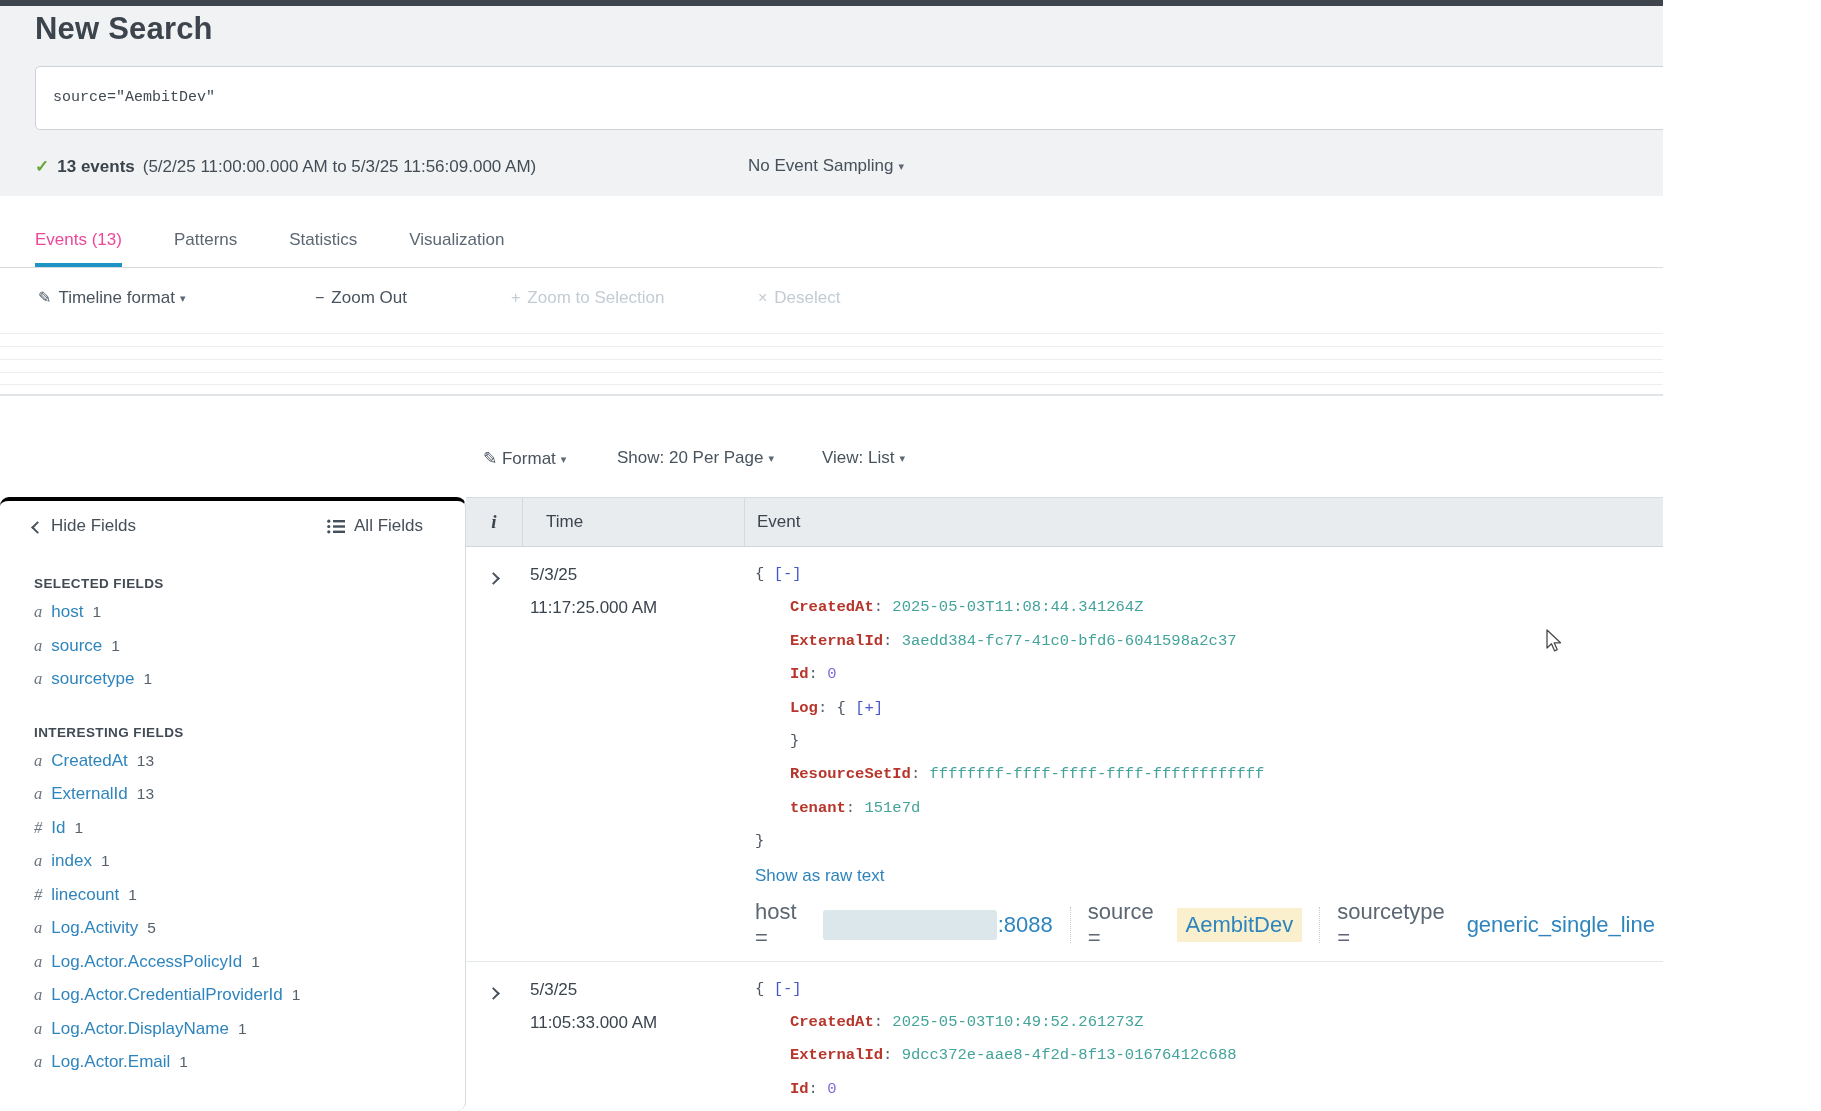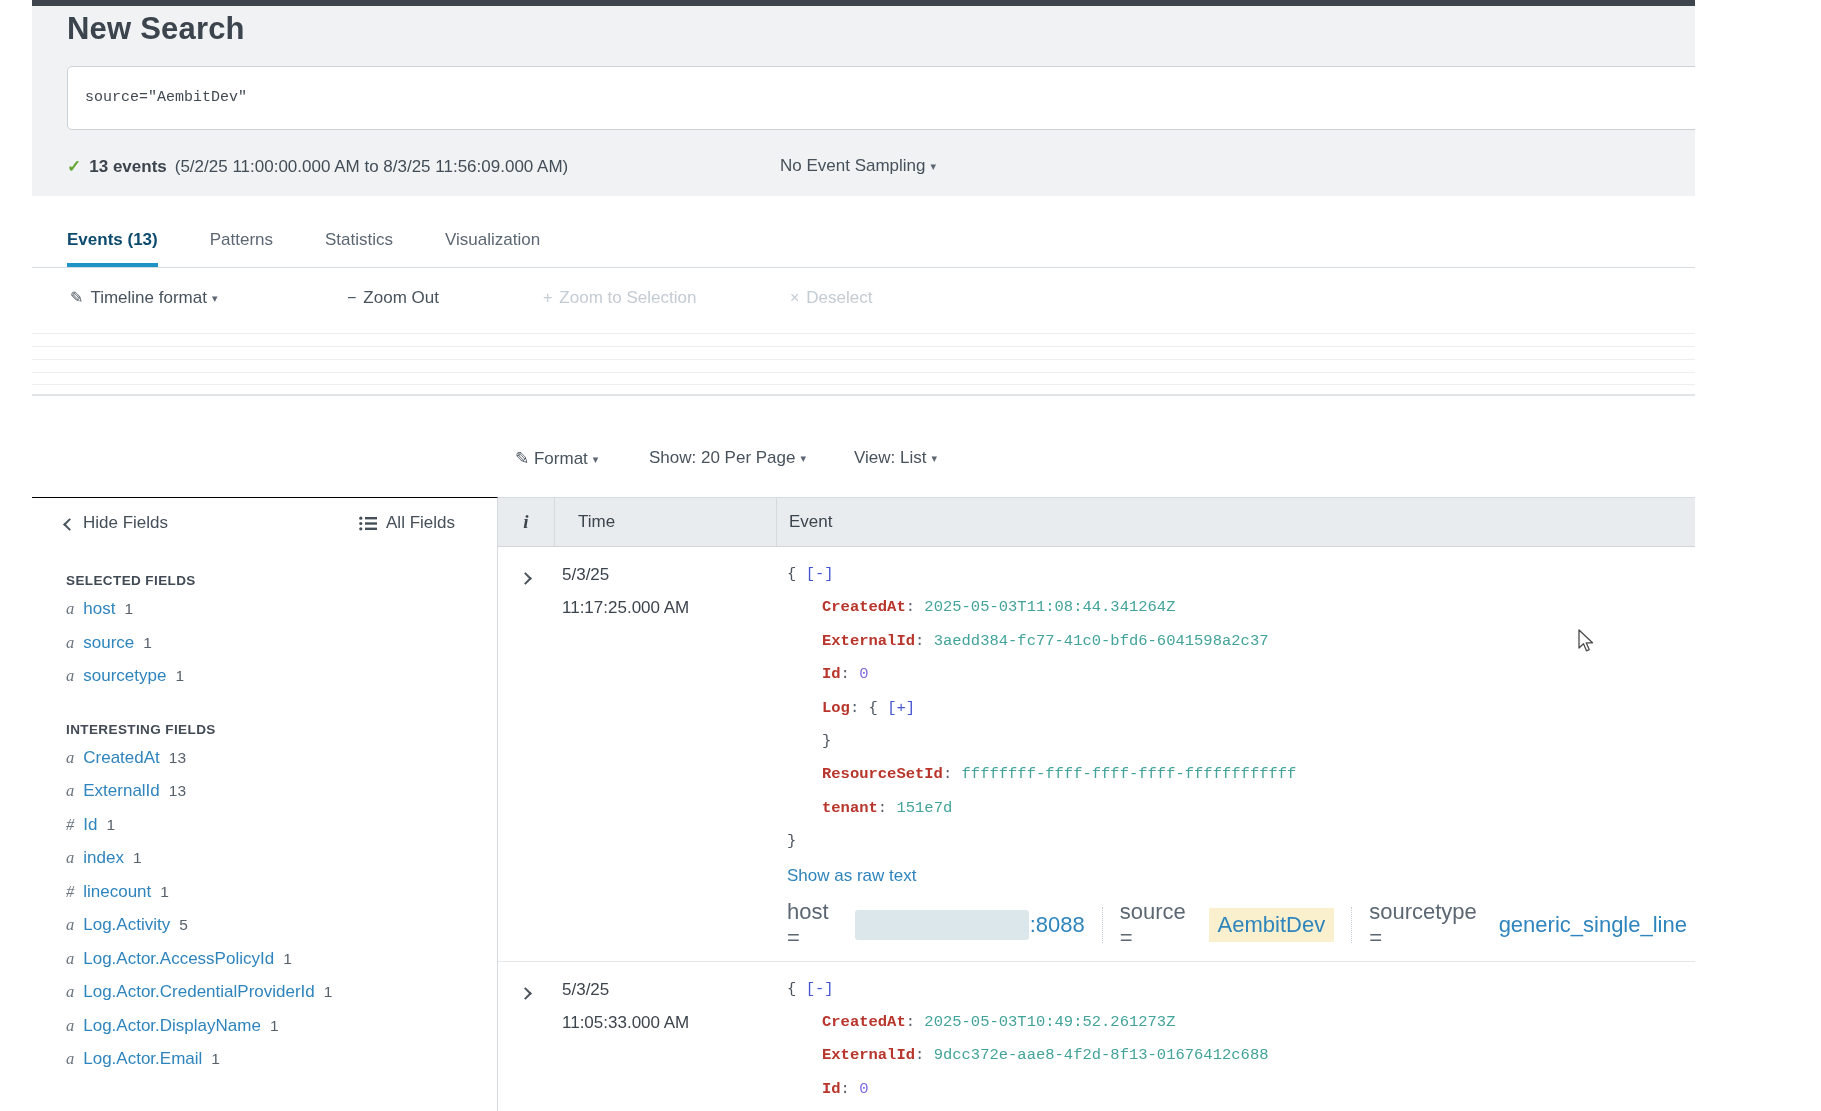--- a/index.html
+++ b/index.html
@@ -1,19 +1,19 @@
 <!DOCTYPE html>
 <html><head>
 <meta charset="utf-8">
 <style>
   * { margin:0; padding:0; box-sizing:border-box; }
   html,body { background:#fff; }
   #root {
     position:relative; width:1663px; height:1111px; overflow:hidden;
-    background:#fff; font-family:"Liberation Sans", sans-serif; color:#3c444d;margin-left:32px;
+    background:#fff; font-family:"Liberation Sans", sans-serif; color:#3c444d;
   }
   
   .top-strip { position:absolute; top:0; left:0; right:0; height:6px; background:#3e454c; }
   .title-band { position:absolute; top:6px; left:0; right:0; height:190px; background:#f0f2f3; }
   .page-title { position:absolute; top:5px; left:35px; font-size:31px; font-weight:700; color:#3c444d; letter-spacing:.2px; }
   .search-bar {
     position:absolute; top:60px; left:35px; width:1800px; height:64px;
     background:#fff; border:1px solid #ccd3d8; border-radius:5px;
   }
   .search-query {
@@ -25,21 +25,21 @@
   .results-count { font-weight:700; color:#3c444d; }
   .results-range { color:#434d57; }
   .sampling { position:absolute; top:150px; left:748px; font-size:17px; color:#47515b; cursor:pointer; }
   .caret { font-size:11px; color:#5c6773; margin-left:5px; position:relative; top:-1px; }
   
   .tabs-row {
     position:absolute; top:196px; left:0; right:0; height:72px; background:#fff;
     border-bottom:1px solid #d7dce1; display:flex; align-items:flex-end; padding-left:35px; gap:52px;
   }
   .tab { position:relative; padding-bottom:17px; font-size:17px; color:#5c6773; cursor:pointer; }
-  .tab.active { color:#0c4a6e;font-weight:bold; }
+  .tab.active { color:#ec4899; }
   .tab.active::after { content:""; position:absolute; left:0; right:0; bottom:0; height:4px; background:#1e93c6; }
   
   .timeline-controls { position:absolute; top:268px; left:0; right:0; height:64px; background:#fff; }
   .tctrl { position:absolute; top:20px; font-size:17px; color:#49535d; cursor:pointer; white-space:nowrap; }
   .tctrl .ico { margin-right:7px; font-size:16px; }
   .tctrl.disabled { color:#c3cbd3; cursor:default; }
   .tl-format { left:38px; }
   .tl-zoomout { left:315px; }
   .tl-zoomsel { left:511px; }
   .tl-deselect { left:758px; }
@@ -49,21 +49,21 @@
   .timeline-grid .gl:nth-child(6){ height:2px; background:#e2e5e8; }
   
   .list-controls { position:absolute; top:448px; left:0; right:0; height:34px; background:#fff; }
   .lctrl { position:absolute; top:0; font-size:17px; color:#49535d; cursor:pointer; white-space:nowrap; }
   .lc-format { left:483px; }
   .lc-show { left:617px; }
   .lc-view { left:822px; }
   
   .fields-sidebar {
     position:absolute; top:497px; left:0; width:466px; bottom:0;
-    background:#fff; border-top:1px solid #000000; border-right:1px solid #d4dade; overflow:hidden;
+    background:#fff; border-top:4px solid #000000; border-right:1px solid #d4dade; overflow:hidden;border-radius:9px;
   }
   .sidebar-head { display:flex; justify-content:space-between; align-items:center; padding:15px 42px 0 33px; font-size:17px; color:#454f59; }
   .sb-link { cursor:pointer; display:inline-flex; align-items:center; gap:9px; }
   .chev { display:inline-block; width:9px; height:9px; border-top:2px solid #4a545e; border-right:2px solid #4a545e; }
   .chev.left { transform:rotate(-135deg); position:relative; top:1px; }
   .chev.right { transform:rotate(45deg); }
   .section-label { margin:40px 0 4px 34px; font-size:13.5px; font-weight:700; color:#424b55; letter-spacing:.4px; }
   .section-label.second { margin-top:29px; }
   .field-item { padding-left:34px; line-height:33.5px; font-size:17px; white-space:nowrap; cursor:pointer; }
   .ftype { font-family:"Liberation Serif", serif; font-style:italic; color:#6b7681; margin-right:9px; font-size:16.5px; }
@@ -106,21 +106,21 @@
   <div class="top-strip"></div>
 
   <div class="title-band">
     <div class="page-title">New Search</div>
     <div class="search-bar" role="textbox">
       <div class="search-query">source="AembitDev"</div>
     </div>
     <div class="results-bar">
       <span class="check-icon">✓</span>
       <span class="results-count">13 events</span>
-      <span class="results-range">(5/2/25 11:00:00.000 AM to 8/3/25 11:56:09.000 AM)</span>
+      <span class="results-range">(5/2/25 11:00:00.000 AM to 5/3/25 11:56:09.000 AM)</span>
     </div>
     <div class="sampling">
       <span>No Event Sampling</span><span class="caret">▾</span>
     </div>
   </div>
 
   <div class="tabs-row">
     <div class="tab active"><span>Events (13)</span></div>
     <div class="tab"><span>Patterns</span></div>
     <div class="tab"><span>Statistics</span></div>

